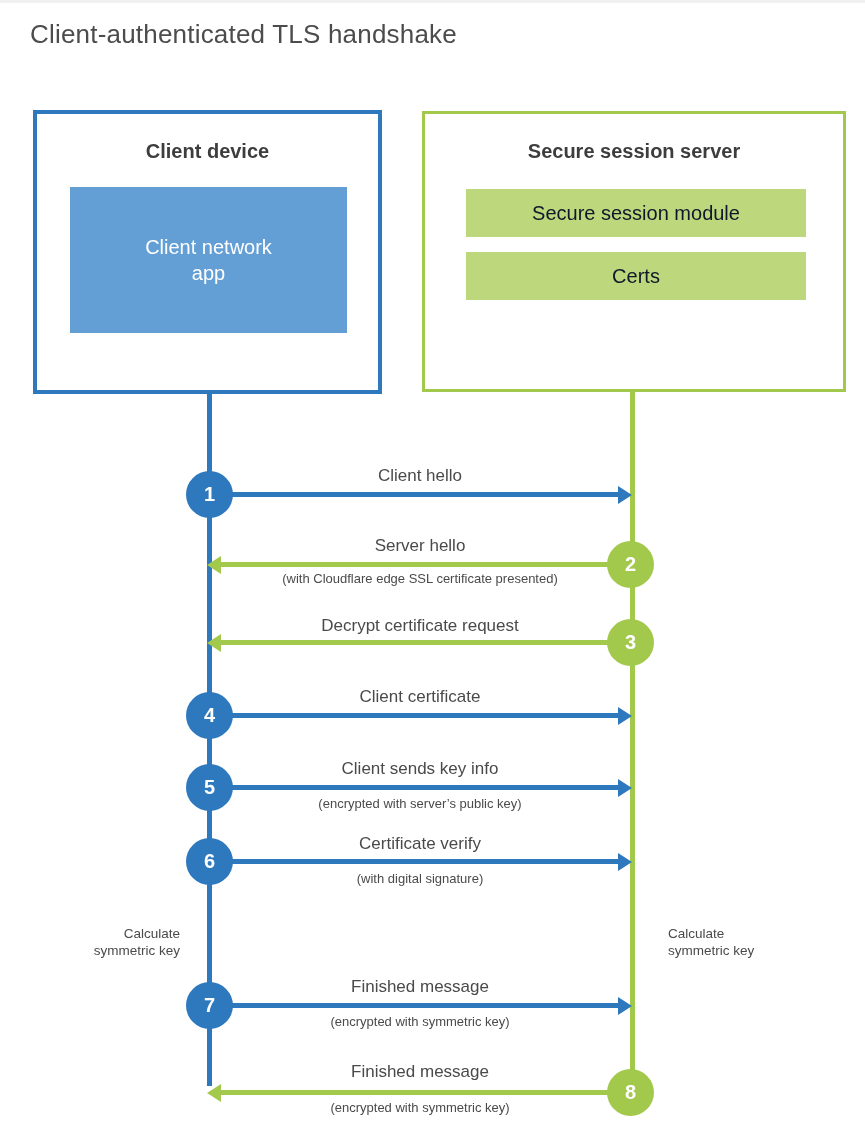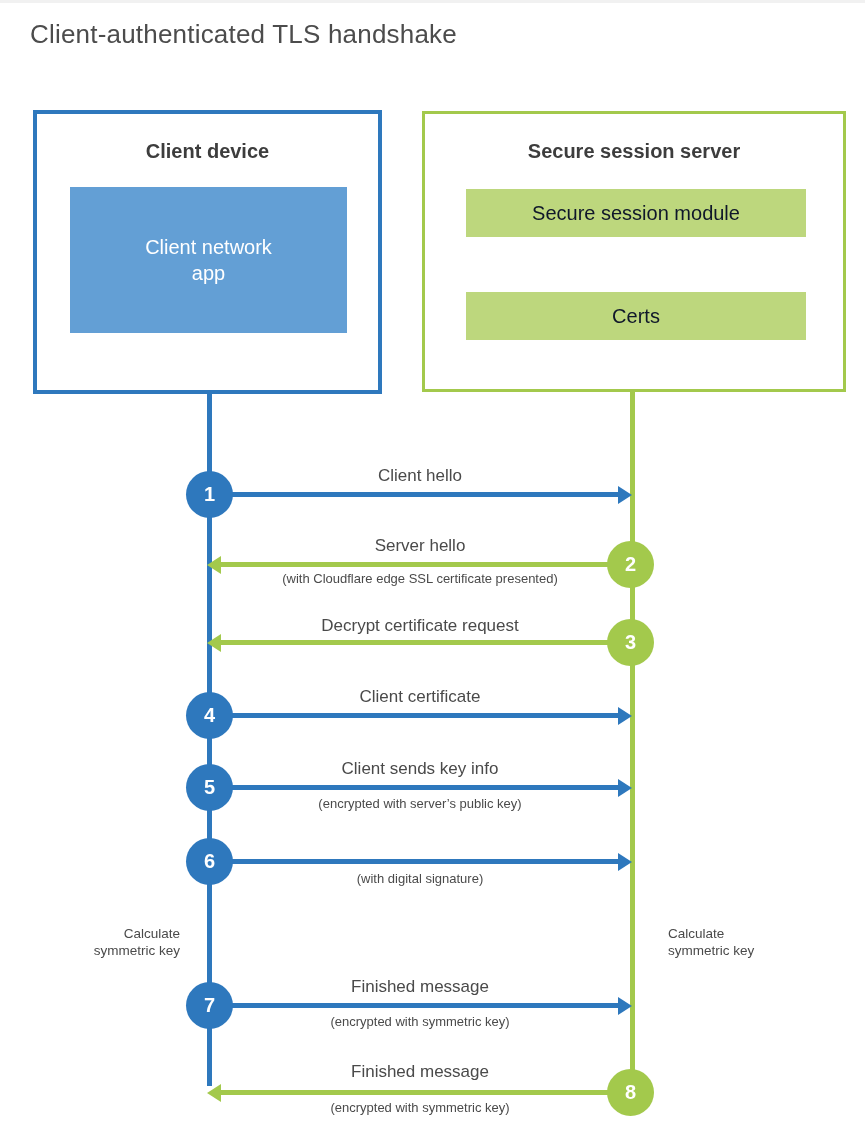--- a/index.html
+++ b/index.html
@@ -24,21 +24,21 @@
   .client-box .entity-title{top:26px;}
   .server-box .entity-title{top:26px;}
 
   .app-rect{position:absolute;left:70px;top:187px;width:277px;height:146px;background:var(--blue-fill);
     display:flex;align-items:center;justify-content:center;text-align:center;}
   .app-rect span{display:inline-block;max-width:165px;font-size:20px;line-height:26px;color:#ffffff;}
 
   .module-bar{position:absolute;left:466px;width:340px;background:var(--green-fill);
     text-align:center;color:#0f172a;font-size:20px;}
   .bar-1{top:189px;height:48px;line-height:48px;}
-  .bar-2{top:252px;height:48px;line-height:48px;margin-top:40px;}
+  .bar-2{top:252px;height:48px;line-height:48px;}
   .bar-3{top:315px;height:46px;line-height:46px;}
 
   
   .vline{position:absolute;width:5px;z-index:1;}
   .vline.blue{left:207px;top:391px;height:695px;background:var(--blue);}
   .vline.green{left:630px;top:389px;height:704px;background:var(--green);}
 
   
   .arrow{position:absolute;height:5px;z-index:2;}
   .arrow.right{left:209px;width:409px;background:var(--blue);}
@@ -114,20 +114,21 @@
     <span>4</span>
   </div>
 
   <div class="msg-label" style="top:759px">Client sends key info</div>
   <div class="arrow right" style="top:785px"></div>
   <div class="msg-sublabel" style="top:796px">(encrypted with server’s public key)</div>
   <div class="circle blue" style="top:764px">
     <span>5</span>
   </div>
 
+  <div class="msg-label" style="top:834px">Certificate verify</div>
   <div class="arrow right" style="top:859px"></div>
   <div class="msg-sublabel" style="top:871px">(with digital signature)</div>
   <div class="circle blue" style="top:838px">
     <span>6</span>
   </div>
 
 
   <div class="side-note note-calc-left">
     <span>Calculate symmetric key</span>
   </div>

